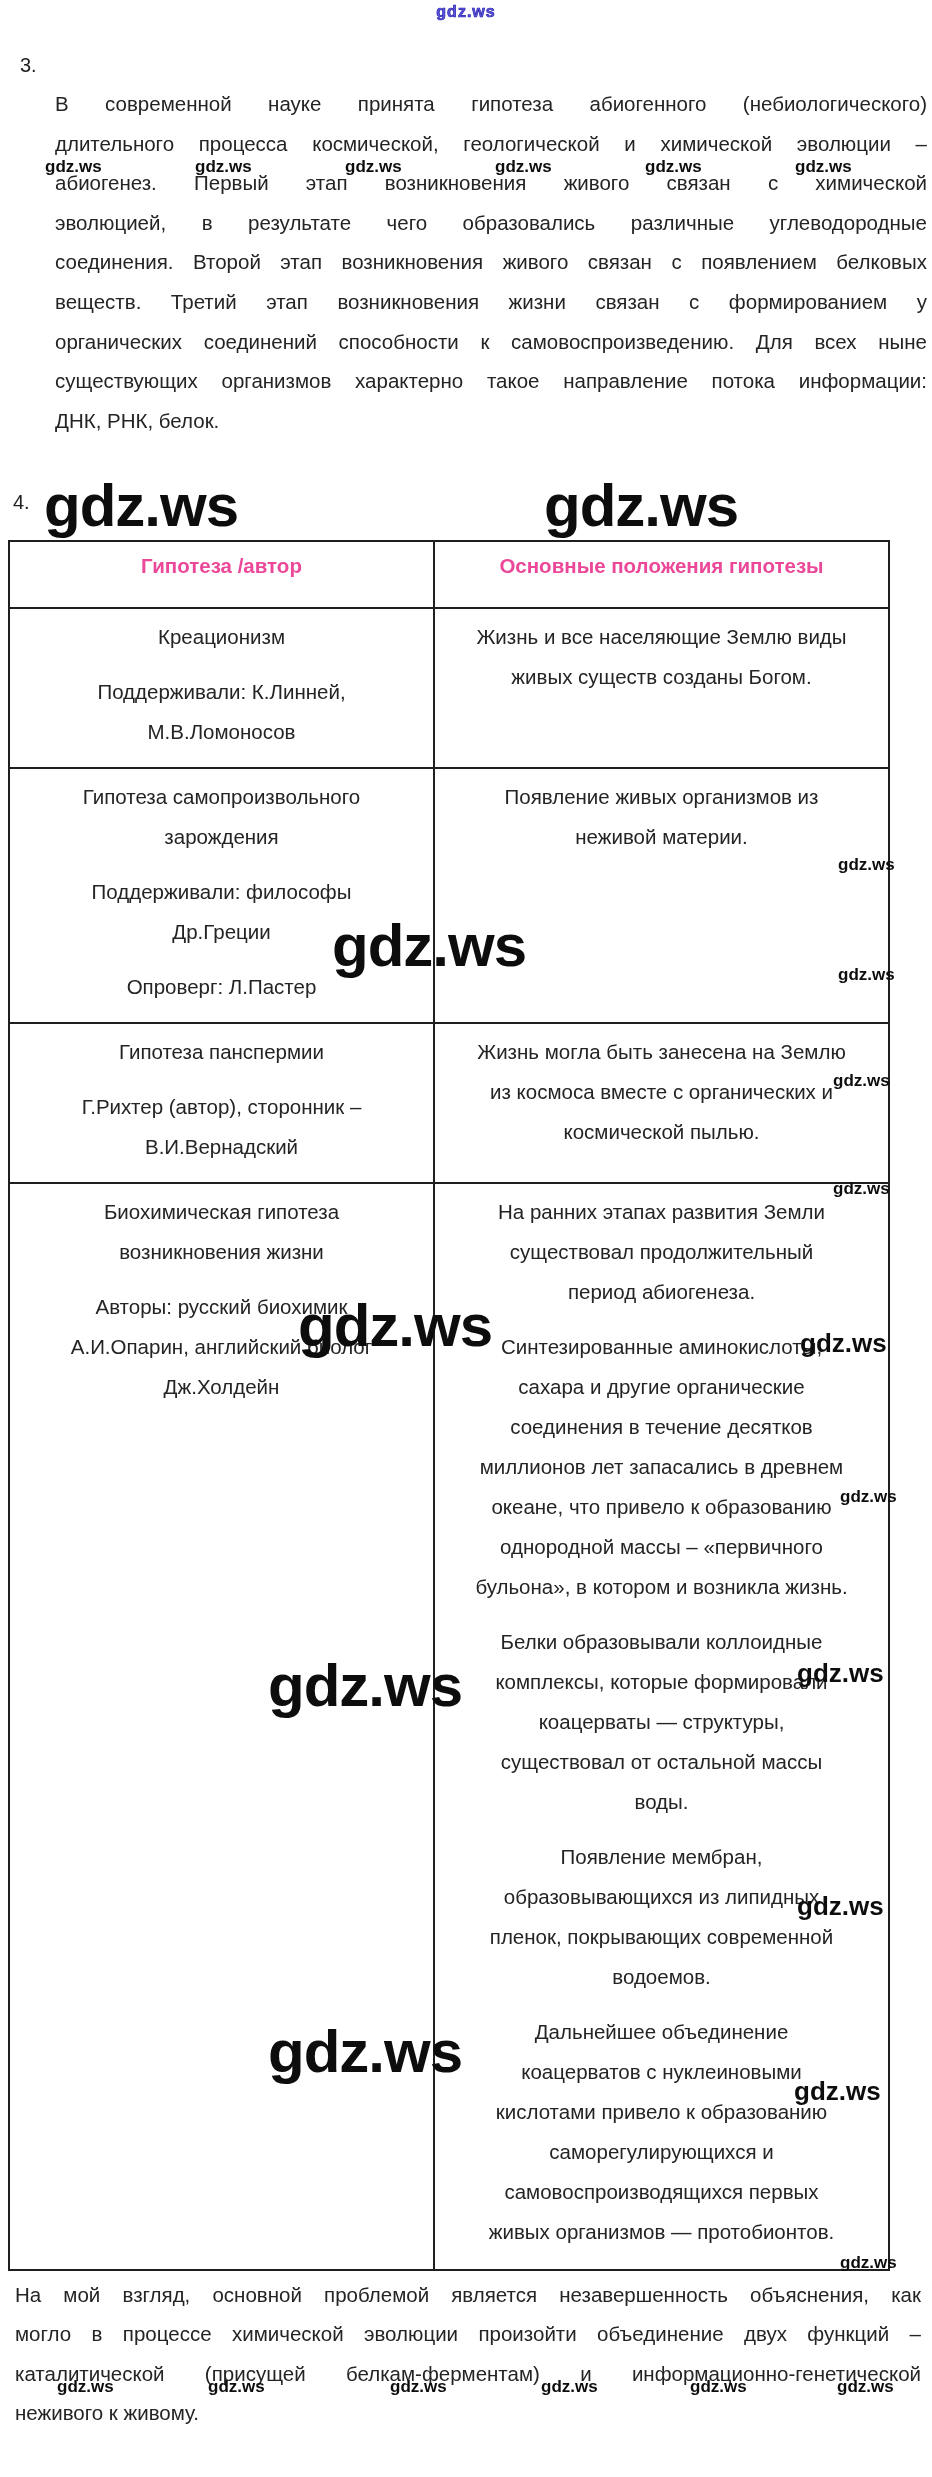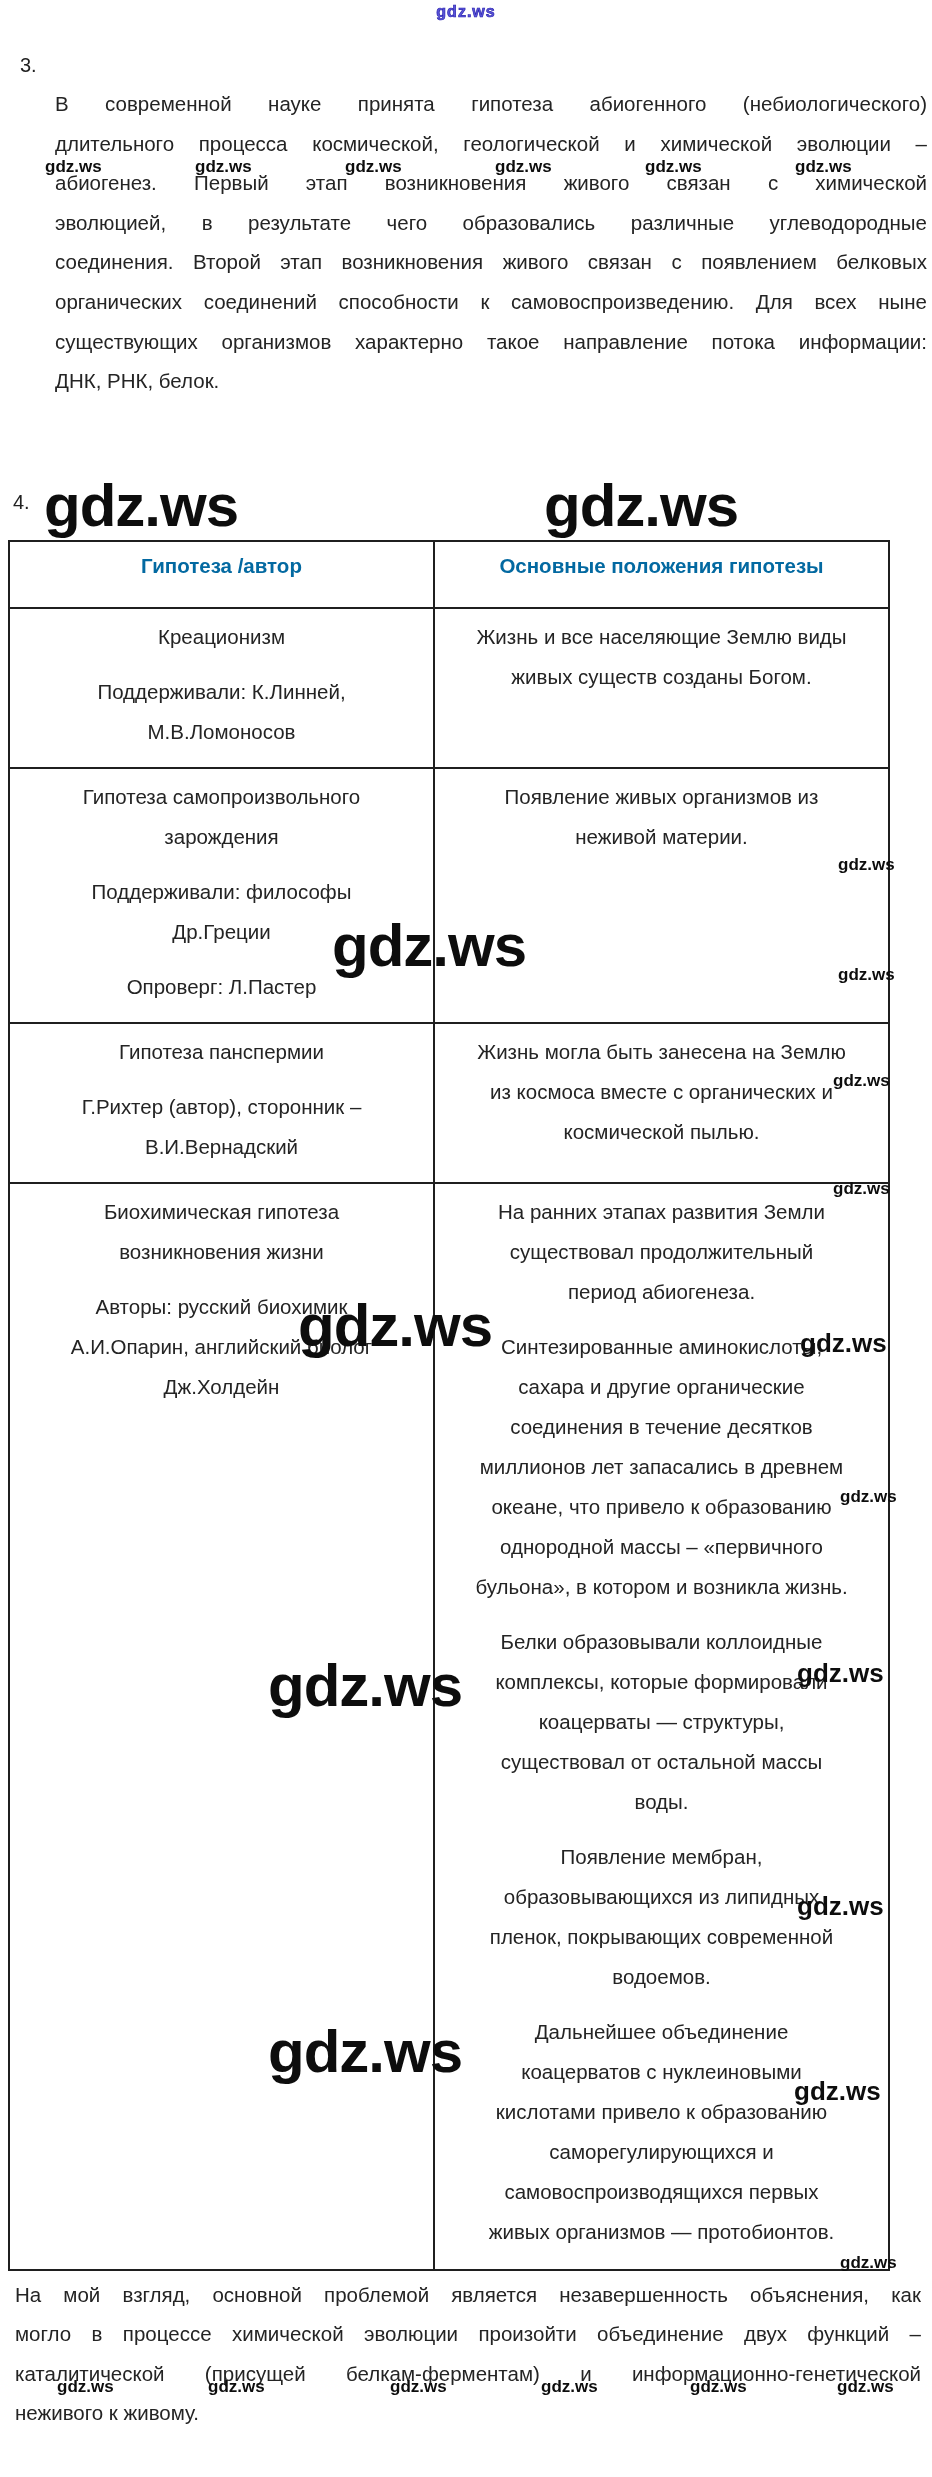--- a/index.html
+++ b/index.html
@@ -20,21 +20,21 @@
   #hyp-table{
     position:absolute;top:540px;left:8px;width:880px;
     border-collapse:collapse;table-layout:fixed;
   }
   #hyp-table col.c1{width:425px;}
   #hyp-table col.c2{width:455px;}
   #hyp-table th,#hyp-table td{
     border:2px solid #1f1f1f;vertical-align:top;text-align:center;
     font-size:20.5px;color:#242424;padding:8px 6px 0 6px;
   }
-  #hyp-table th{font-weight:700;height:53px;padding-top:12px;color:#0369a1;}
+  #hyp-table th{font-weight:700;height:53px;padding-top:12px;color:#ec4899;}
   tr.r1 td{height:144px;padding-top:4px;}
   tr.r2 td{height:243px;}
   tr.r3 td{height:146px;}
   tr.r4 td{height:1077px;padding-top:4px;margin-top:27px;}
   .cellpara{margin:0 0 15px 0;line-height:40px;}
   .cline{min-height:40px;}
   
   #wm-layer span{position:absolute;z-index:6;}
   .wm{color:#0d0d0d;font-weight:700;white-space:nowrap;line-height:1;}
   .wm-s{font-size:17px;}
@@ -51,20 +51,21 @@
 
 <div class="wm-top">gdz.ws</div>
 
 <div class="num" style="top:54px;left:20px;">3.</div>
 <div class="para" id="item3-para">
     <div class="jline">В современной науке принята гипотеза абиогенного (небиологического)</div>
     <div class="jline">длительного процесса космической, геологической и химической эволюции –</div>
     <div class="jline">абиогенез. Первый этап возникновения живого связан с химической</div>
     <div class="jline">эволюцией, в результате чего образовались различные углеводородные</div>
     <div class="jline">соединения. Второй этап возникновения живого связан с появлением белковых</div>
+    <div class="jline">веществ. Третий этап возникновения жизни связан с формированием у</div>
     <div class="jline">органических соединений способности к самовоспроизведению. Для всех ныне</div>
     <div class="jline">существующих организмов характерно такое направление потока информации:</div>
     <div class="jline jlast">ДНК, РНК, белок.</div>
   </div>
 
 <div class="num" style="top:491px;left:13px;">4.</div>
 
 <table id="hyp-table">
   <colgroup>
       <col class="c1">

